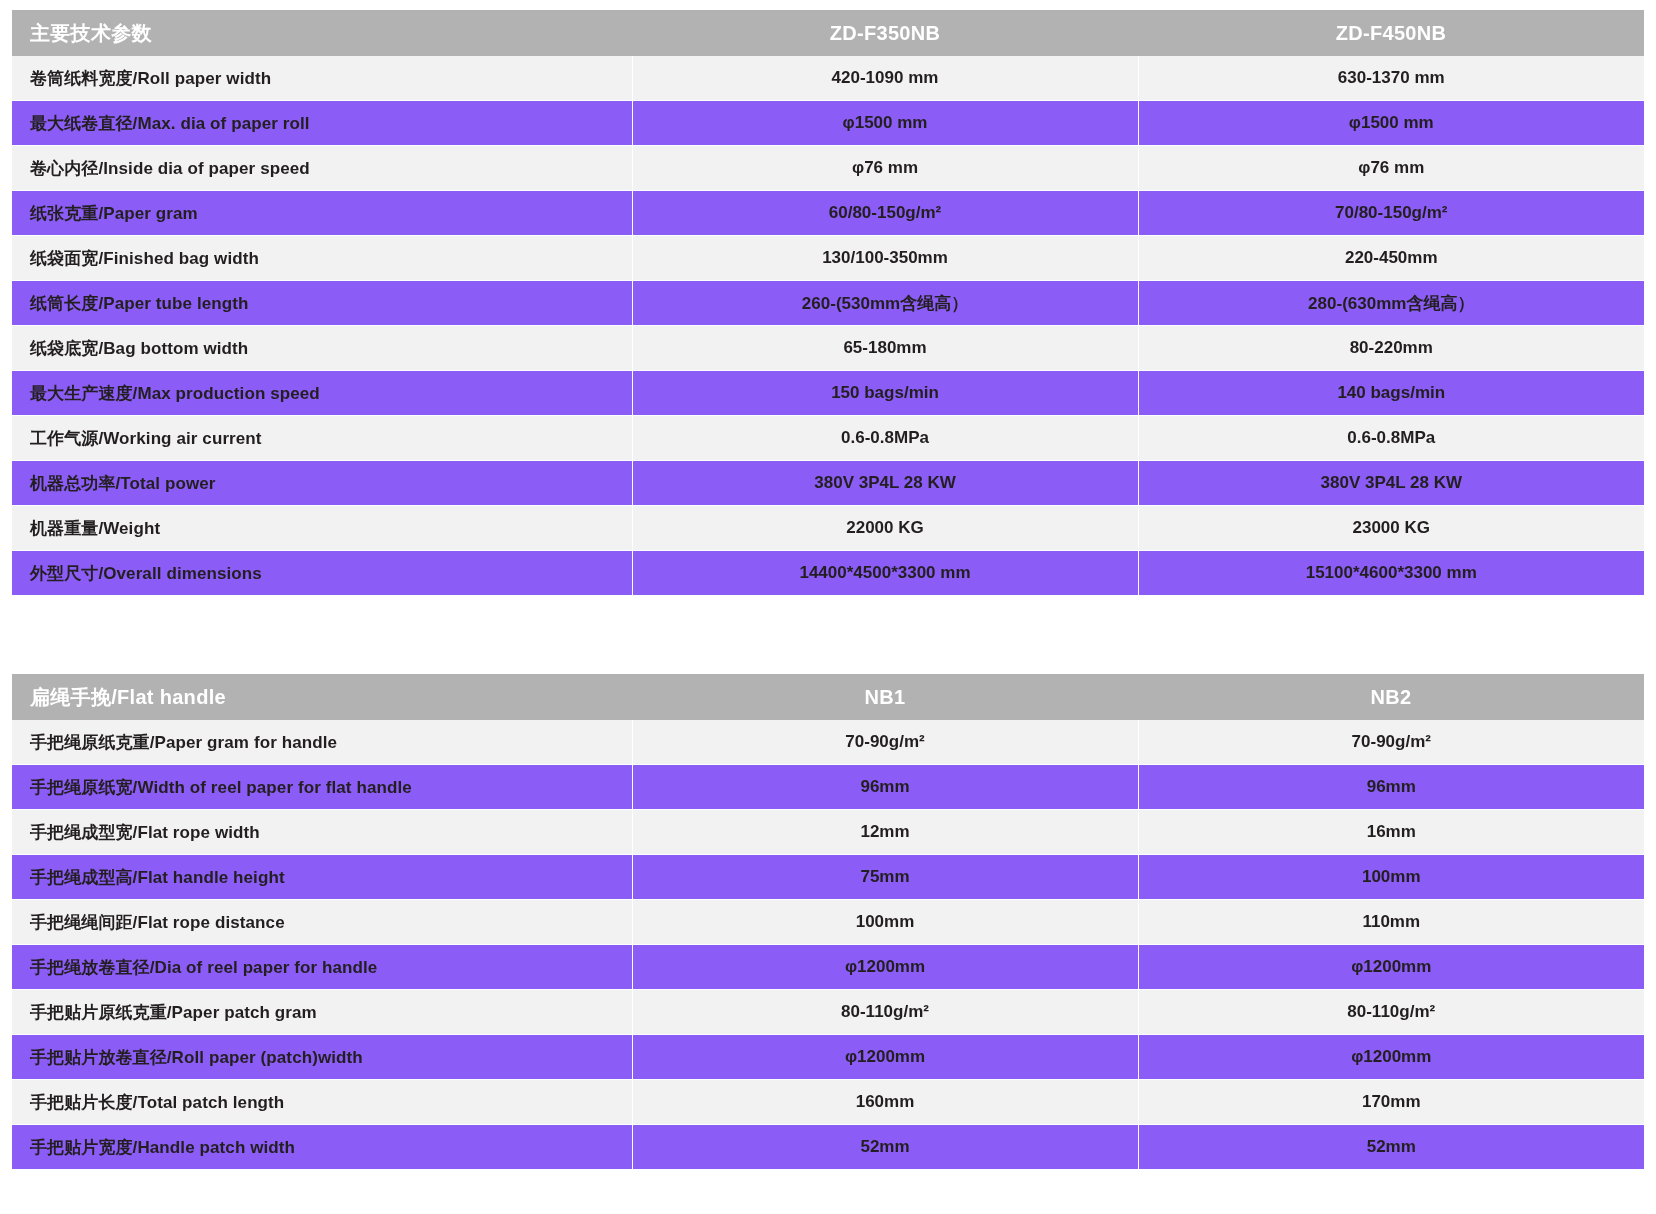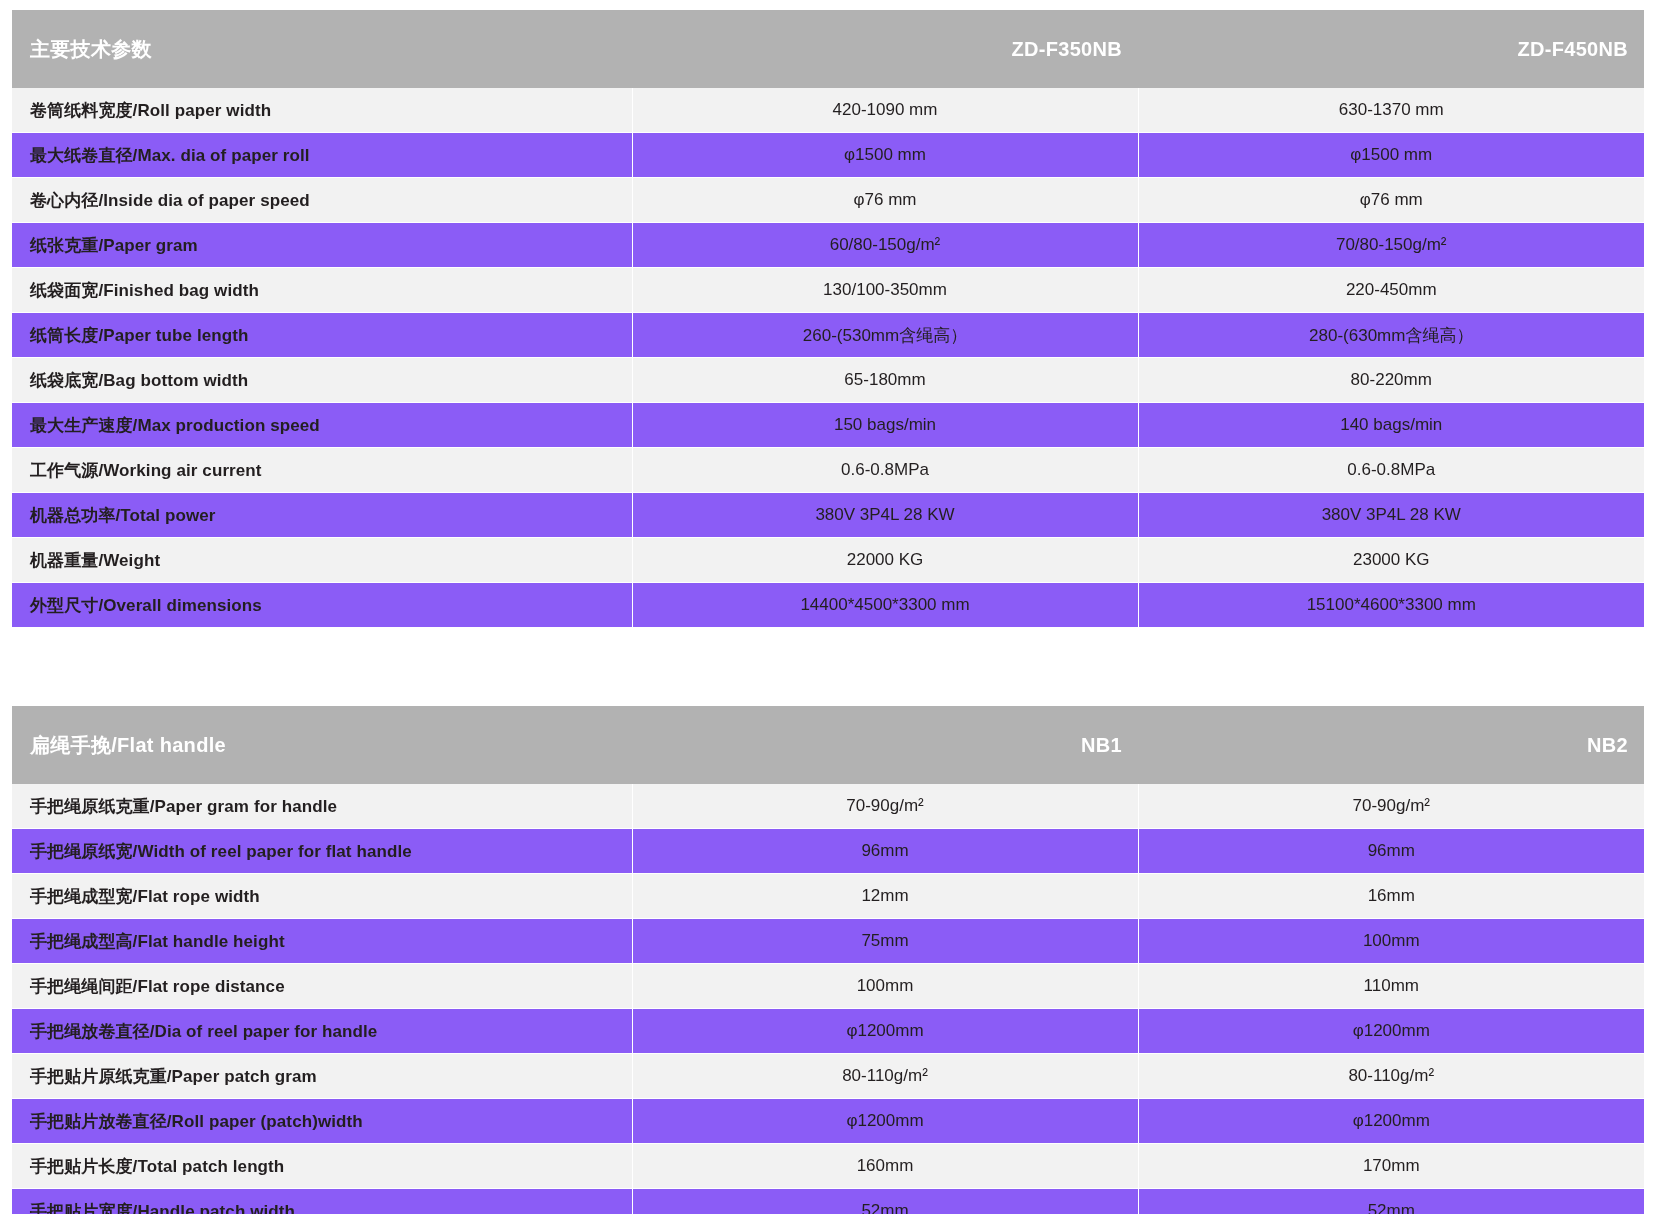--- a/index.html
+++ b/index.html
@@ -27,50 +27,50 @@
   table.spec col.c0 { width: 620px; }
   table.spec col.c1 { width: 506px; }
   table.spec col.c2 { width: 506px; }
 
   table.spec thead th {
     background: #b2b2b2;
     color: #ffffff;
     font-size: 20px;
     font-weight: bold;
     height: 46px;
-    padding: 16px 16px;
+    padding: 0 16px;
     border: none;
     letter-spacing: 0.3px;
   }
   table.spec thead th.left {
     text-align: left;
     padding-left: 18px;
   }
   table.spec thead th.center {
-    text-align: right;
+    text-align: center;
   }
   table.spec tbody td {
     height: 44px;
     font-size: 17px;
     border-bottom: 1px solid #ffffff;
     border-right: 1px solid #ffffff;
     padding: 0 16px;
     vertical-align: middle;
   }
   table.spec tbody td.label {
     font-weight: bold;
     text-align: left;
     padding-left: 18px;
     color: #231f20;
     letter-spacing: 0.1px;
     margin-top: 36px;
   }
   table.spec tbody td.value {
     text-align: center;
-    font-weight: normal;
+    font-weight: bold;
     color: #231f20;
   }
   table.spec tbody tr.odd td { background: #f2f2f2; }
   table.spec tbody tr.even td { background: #8b5cf6; }
   table.spec tbody td:last-child { border-right: none; text-align: center; }
 
   .gap {
     height: 78px;
   }
 </style>

